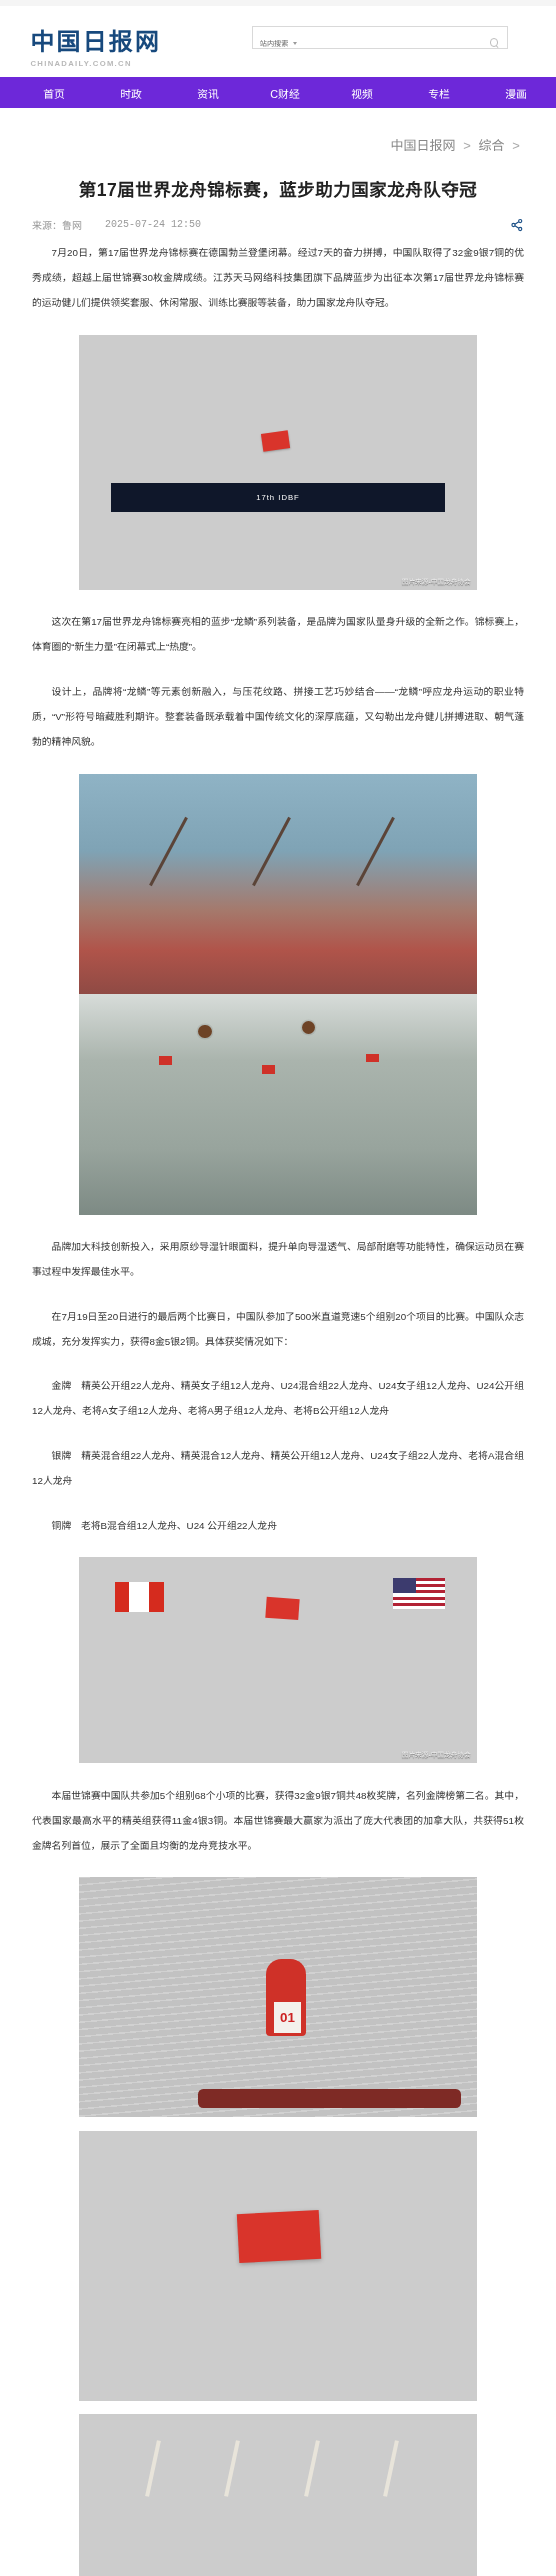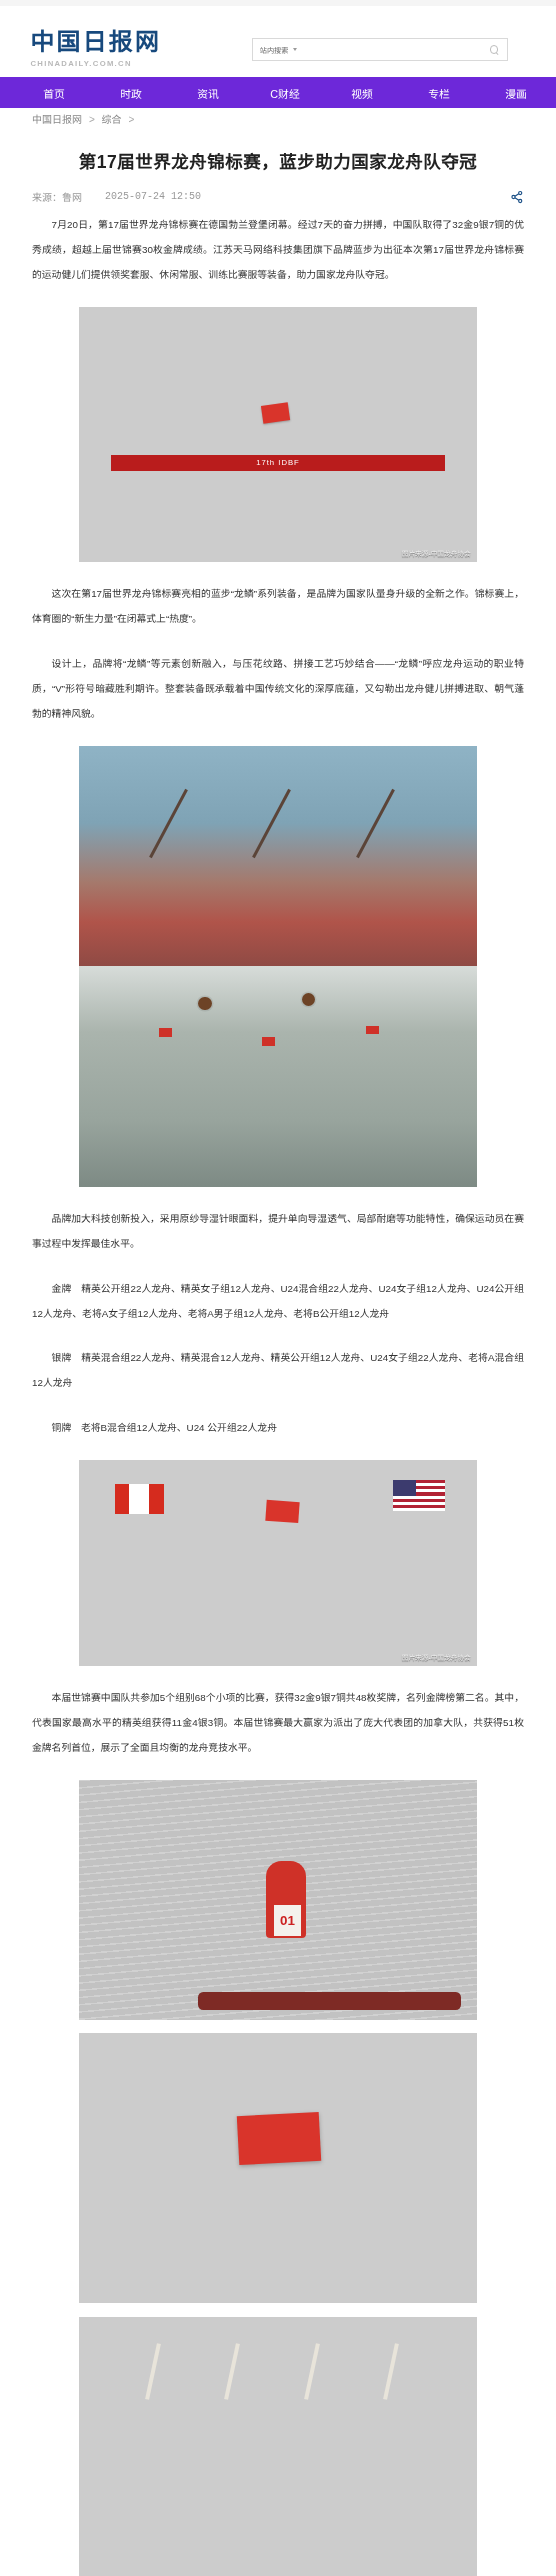--- a/index.html
+++ b/index.html
@@ -14,22 +14,22 @@
   
   .site-header { height:71px; background:#fff; position:relative; }
   .header-inner { width:495px; margin:0 auto; position:relative; height:100%; }
   .logo { position:absolute; left:0; top:15.5px; cursor:pointer; }
   .logo-cn {
     font-size:24px; font-weight:bold; color:#17497d;
     letter-spacing:2.1px; font-family:"DejaVu Serif","Liberation Serif",serif;
   }
   .logo-en { font-size:7.7px; font-weight:bold; color:#b9b9b9; letter-spacing:1.3px; margin-top:2.1px; }
   .searchbox {
-    position:absolute; left:221px; top:32px; width:256px; height:23px;
-    border:0.5px solid #d9d9d9; background:#fff; display:flex; align-items:center;
+    position:absolute; left:221px; top:20px; width:256px; height:23px;
+    border:0.5px solid #d9d9d9; background:#fff; display:flex; align-items:flex-end;
     padding:0 7.2px; cursor:text;font-family:Liberation Serif, serif;
   }
   .search-scope { display:flex; align-items:center; gap:4.1px; font-size:7.2px; color:#666; cursor:pointer; }
   .caret {
     width:0; height:0; border-left:2.6px solid transparent; border-right:2.6px solid transparent;
     border-top:3.1px solid #9a9a9a; display:inline-block;
   }
   .magnifier { margin-left:auto; width:10.3px; height:10.3px; position:relative; cursor:pointer; }
   .magnifier::before {
     content:""; position:absolute; left:0.5px; top:0.5px; width:6.7px; height:6.7px;
@@ -42,21 +42,21 @@
 
   
   .main-nav { background:#6d28d9; height:31px; overflow:hidden; }
   .main-nav ul { list-style:none; display:flex; width:618px; padding-left:15.5px; height:31px; align-items:center; }
   .main-nav li {
     width:77px; text-align:center; color:#fff; font-size:10.8px; cursor:pointer; flex:0 0 auto;
   }
 
   
   .content { width:492px; margin:0 auto; }
-  .breadcrumb { padding-top:3px; font-size:10px; color:#888; }
+  .breadcrumb { padding-top:27px; font-size:13px; color:#888;text-align:right; }
   .breadcrumb a { color:#888; text-decoration:none; cursor:pointer; }
   .breadcrumb .sep { margin:0 4.1px; color:#aaa; }
 
   h1.article-title {
     margin:21.6px 0 0; text-align:center; font-size:17.5px; font-weight:600; color:#222;
     letter-spacing:0.5px;
   }
   .meta-row {
     margin-top:16.5px; display:flex; align-items:center; font-size:10px; color:#999;font-family:Liberation Mono, monospace;
   }
@@ -76,21 +76,21 @@
   .photo-caption {
     position:absolute; right:6.2px; bottom:4.1px; font-size:6.7px; color:rgba(255,255,255,.88);
     text-shadow:0 0.5px 1px rgba(0,0,0,.6); font-style:normal;
   }
 
   
   .ph1 { height:255px;
     background:linear-gradient(180deg,#6fa8cf 0%,#a7cbe2 18%,#cfe0e8 30%,#49663f 36%,#3c5636 44%,#d8d4c8 52%,#cdd3d4 60%,#9aa3a8 68%,#2e4458 84%,#24384a 100%);
   }
   .ph1 .banner {
-    position:absolute; left:8%; right:8%; top:58%; height:16px; background:#b91c1c;
+    position:absolute; left:8%; right:8%; top:58%; height:29px; background:#0f172a;
     color:#fff; font-size:7.7px; display:flex; align-items:center; justify-content:center;
     letter-spacing:1px;
   }
   .ph1 .flag {
     position:absolute; left:46%; top:38%; width:27px; height:17.5px; background:#d9342b;
     transform:rotate(-8deg); box-shadow:0 1px 2.1px rgba(0,0,0,.25);
   }
 
   
   .ph2 { height:441px; }
@@ -220,20 +220,21 @@
       <div class="half-bottom">
         <div class="patch" style="left:20%;top:28%"></div>
         <div class="patch" style="left:46%;top:32%"></div>
         <div class="patch" style="left:72%;top:27%"></div>
         <div class="medal" style="left:30%;top:14%"></div>
         <div class="medal" style="left:56%;top:12%"></div>
       </div>
     </figure>
 
     <p>品牌加大科技创新投入，采用原纱导湿针眼面料，提升单向导湿透气、局部耐磨等功能特性，确保运动员在赛事过程中发挥最佳水平。</p>
+    <p>在7月19日至20日进行的最后两个比赛日，中国队参加了500米直道竞速5个组别20个项目的比赛。中国队众志成城，充分发挥实力，获得8金5银2铜。具体获奖情况如下：</p>
     <p>金牌　精英公开组22人龙舟、精英女子组12人龙舟、U24混合组22人龙舟、U24女子组12人龙舟、U24公开组12人龙舟、老将A女子组12人龙舟、老将A男子组12人龙舟、老将B公开组12人龙舟</p>
     <p>银牌　精英混合组22人龙舟、精英混合12人龙舟、精英公开组12人龙舟、U24女子组22人龙舟、老将A混合组12人龙舟</p>
     <p>铜牌　老将B混合组12人龙舟、U24 公开组22人龙舟</p>
 
     <figure class="photo ph3">
       <span class="flag-ca">
           <i></i>
           <s></s>
           <i></i>
         </span>

